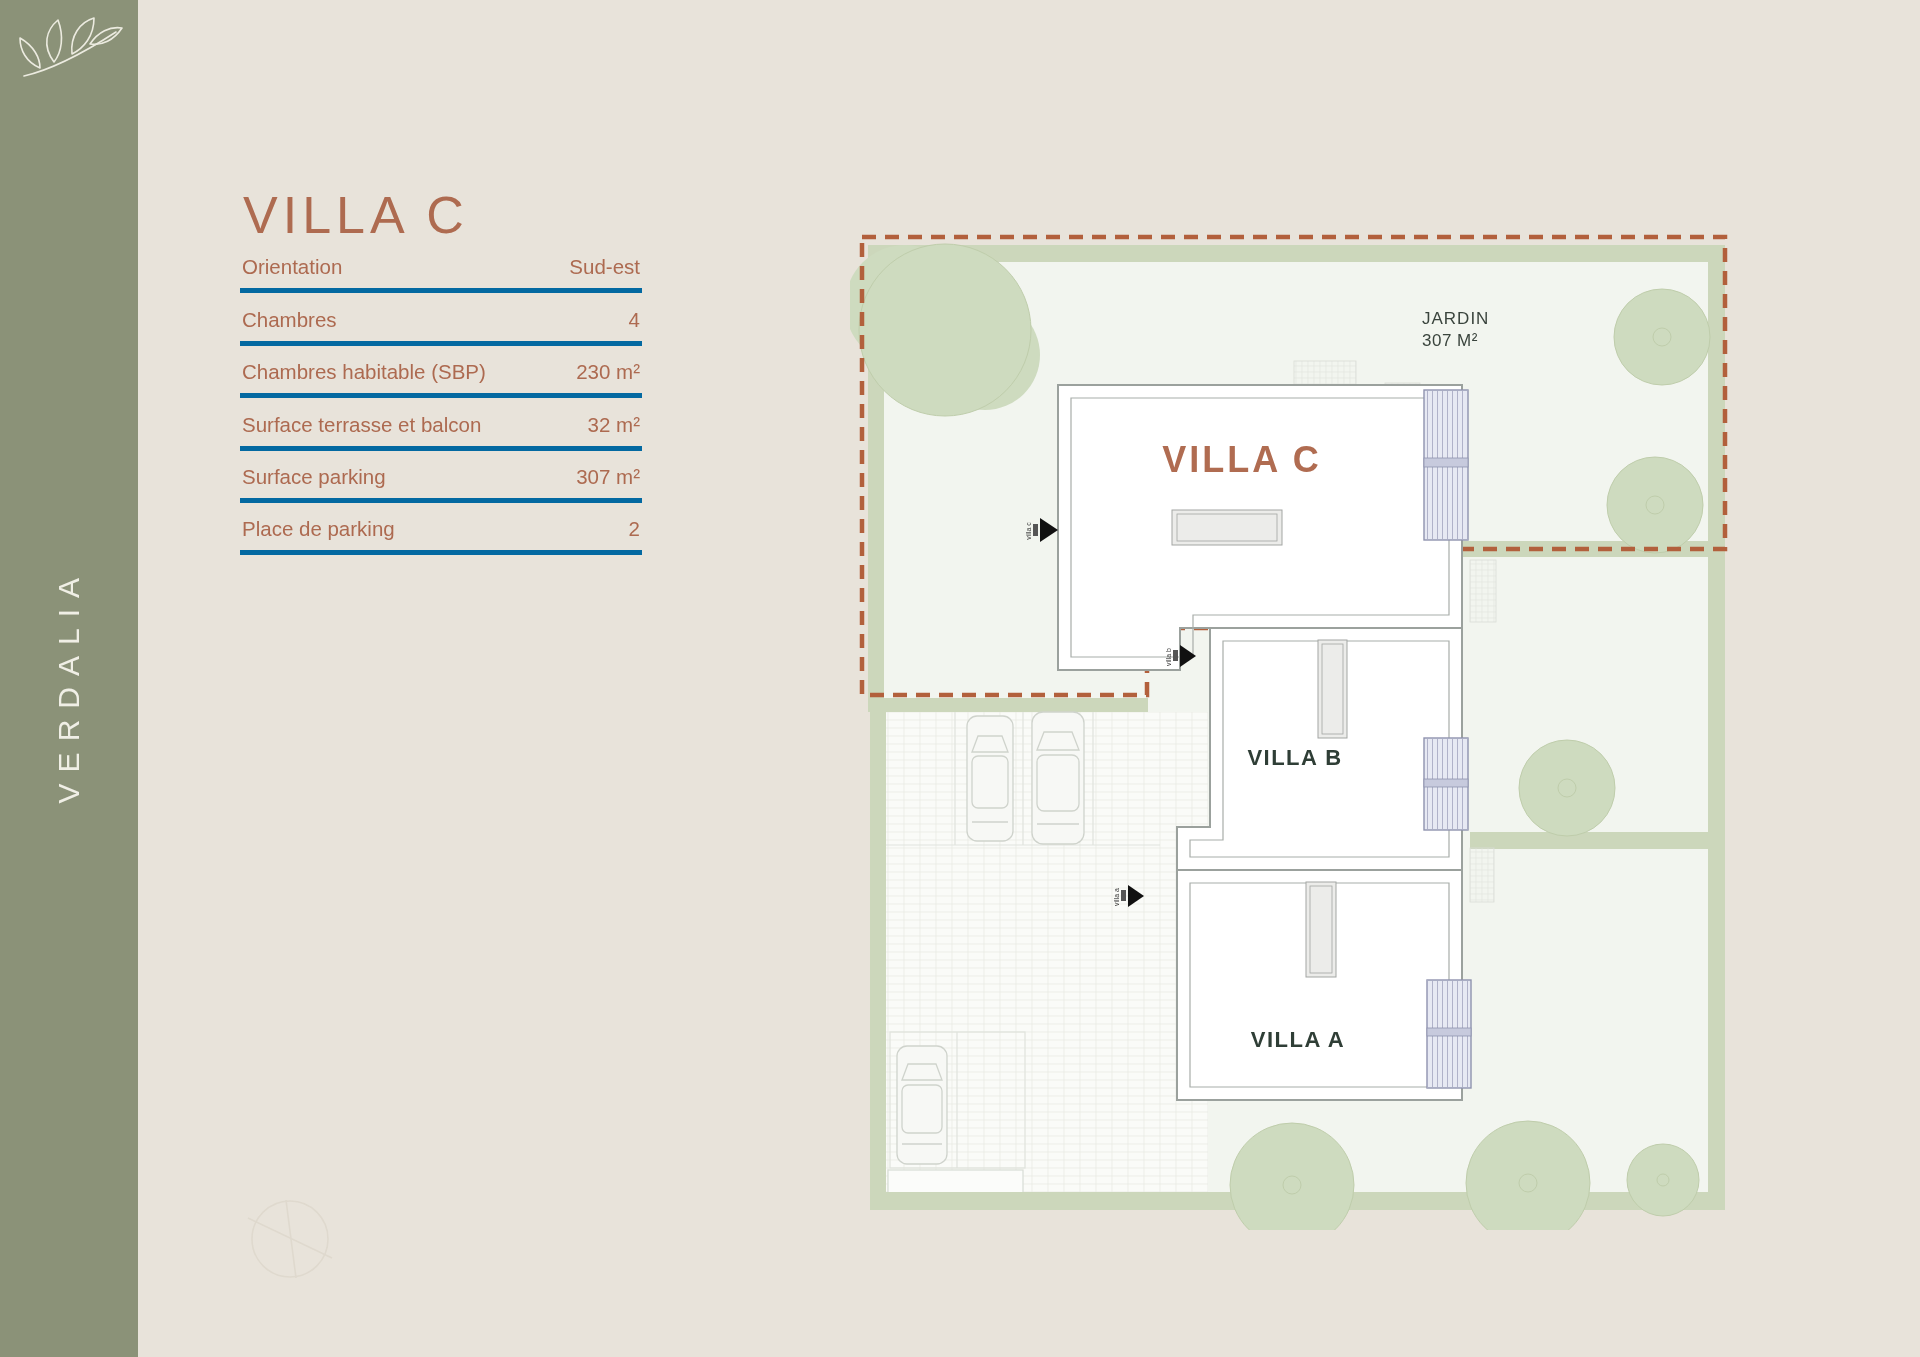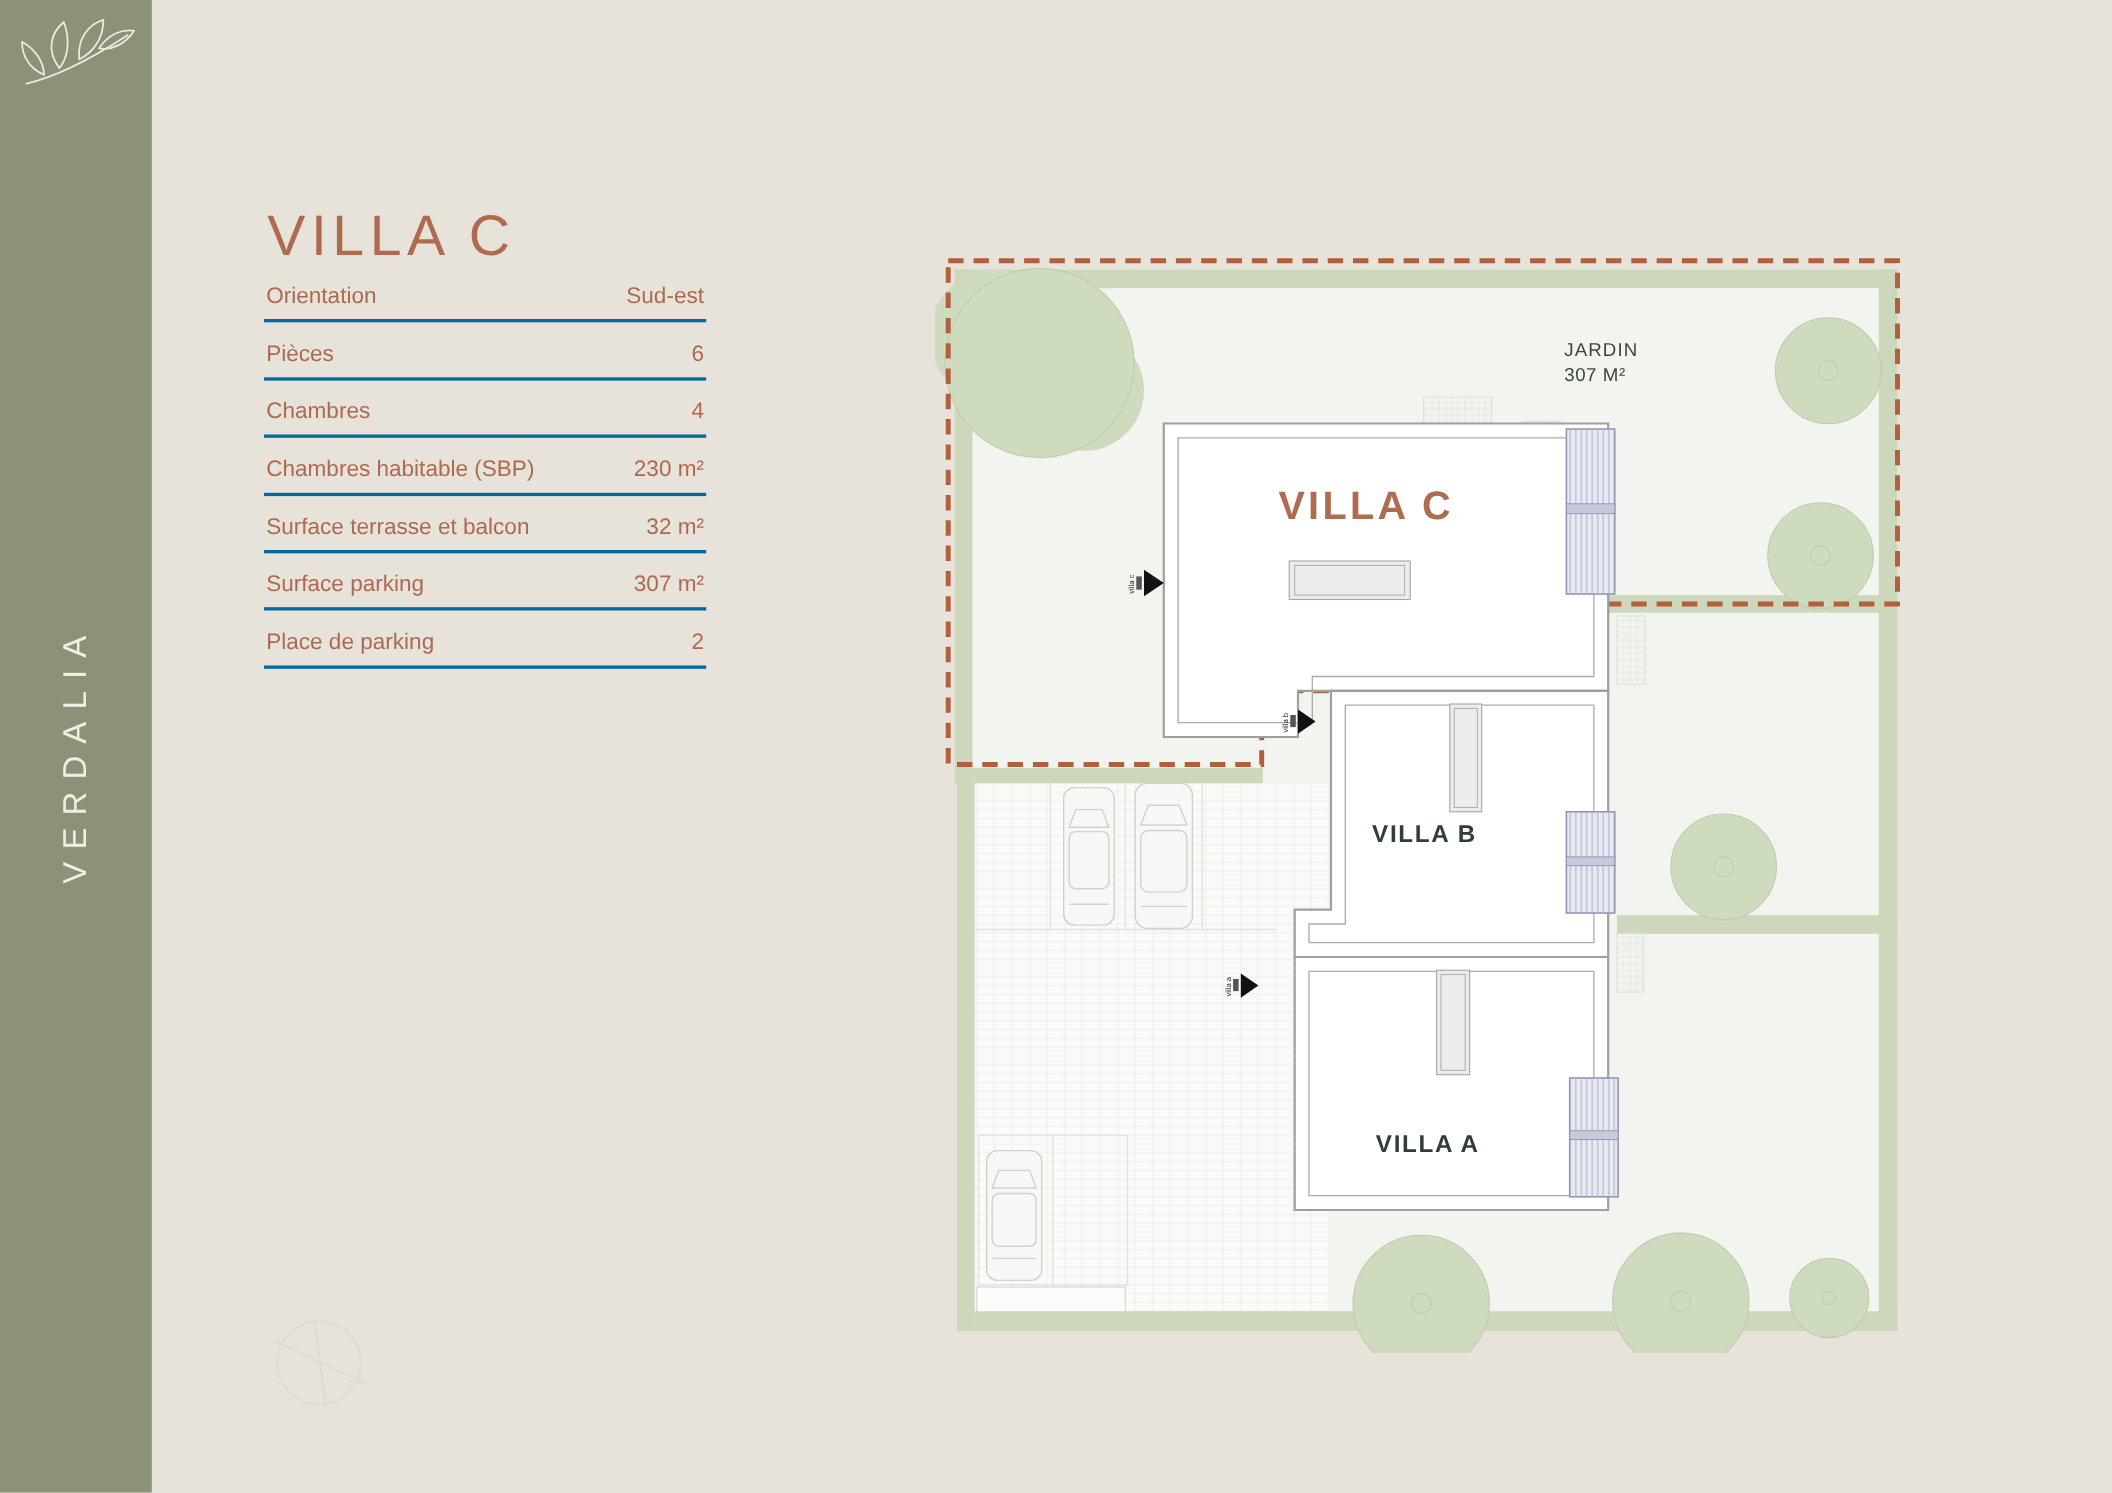--- a/index.html
+++ b/index.html
@@ -25,21 +25,21 @@
     position:absolute;left:243px;top:150px;
     color:#AE6B50;font-size:52px;font-weight:500;letter-spacing:5px;
   }
   .spec-table{
     position:absolute;left:240px;top:241px;width:402px;
   }
   .spec-row{
     height:52.4px;box-sizing:border-box;
     display:flex;justify-content:space-between;align-items:flex-end;
     padding:0 2px 9px 2px;
-    border-bottom:3px solid #0369a1;
+    border-bottom:5px solid #0369a1;
     color:#AD6A50;font-size:20.5px;
   }
   .spec-value{text-align:center;}
   .plan{position:absolute;left:850px;top:225px;}
   .compass{position:absolute;left:240px;top:1192px;opacity:.75;}
   .plan-label-dark{fill:#2F3E36;font-weight:bold;letter-spacing:1.5px;}
 </style>
 </head>
 <body>
 
@@ -57,24 +57,20 @@
     <span>VERDALIA</span>
   </div>
 </div>
 
 <h1 class="page-title">VILLA C</h1>
 
 <div class="spec-table">
     <div class="spec-row">
       <span class="spec-label">Orientation</span>
       <span class="spec-value">Sud-est</span>
-    </div>
-    <div class="spec-row">
-      <span class="spec-label">Pièces</span>
-      <span class="spec-value">6</span>
     </div>
     <div class="spec-row">
       <span class="spec-label">Chambres</span>
       <span class="spec-value">4</span>
     </div>
     <div class="spec-row">
       <span class="spec-label">Chambres habitable (SBP)</span>
       <span class="spec-value">230 m²</span>
     </div>
     <div class="spec-row">

